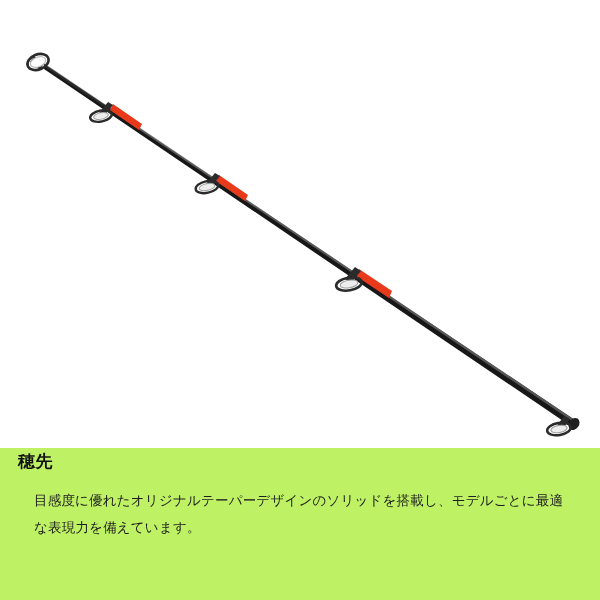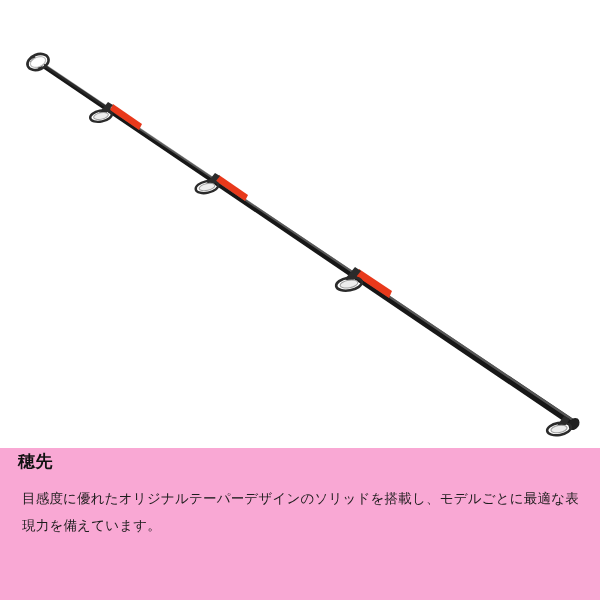--- a/index.html
+++ b/index.html
@@ -11,21 +11,21 @@
     width: 600px;
     height: 600px;
     font-family: "Liberation Sans", sans-serif;
     color: #1a1a1a;
     overflow: hidden;
   }
   .page {
     position: relative;
     width: 600px;
     height: 600px;
-    background: #f9a8d4;
+    background: #bef264;
   }
   .product-figure {
     position: absolute;
     left: 0;
     top: 0;
     width: 600px;
     height: 448px;
     background: #ffffff;
   }
   .product-figure svg {
@@ -43,21 +43,21 @@
     letter-spacing: 0.5px;
     color: #111111;
     margin: 0 0 14px 0;
     line-height: 1.2;
   }
   .caption-body {
     font-size: 13.5px;
     line-height: 1.95;
     color: #1d1d1d;
     letter-spacing: 0.2px;
-    margin: 4px;
+    margin: 16px;
     white-space: pre-line;
   }
 </style>
 </head>
 <body>
 
 <div class="page">
 
   <div class="product-figure">
     <svg width="600" height="448" viewBox="0 0 600 448" xmlns="http://www.w3.org/2000/svg">

